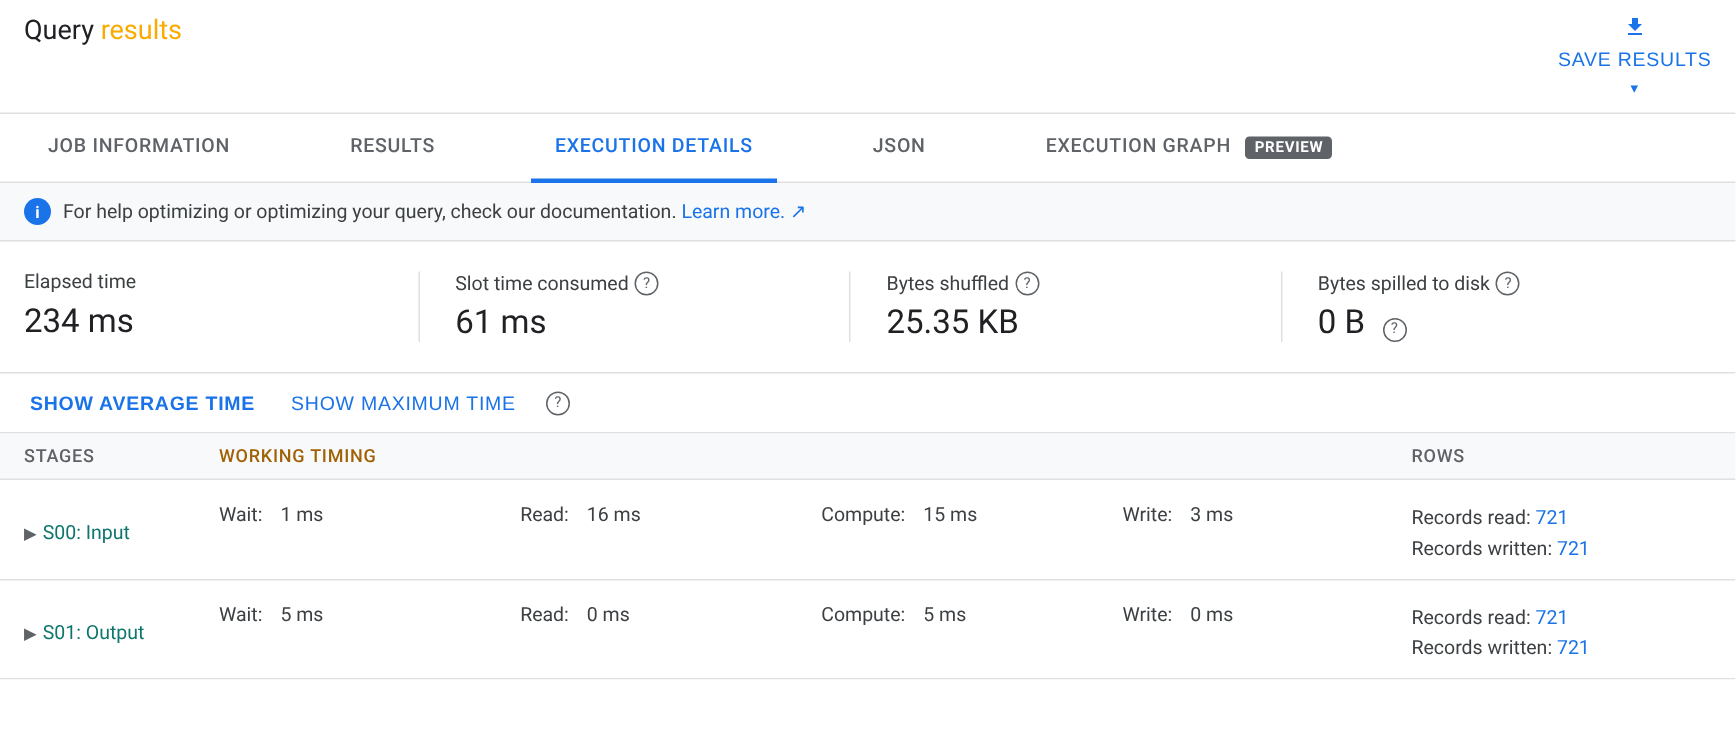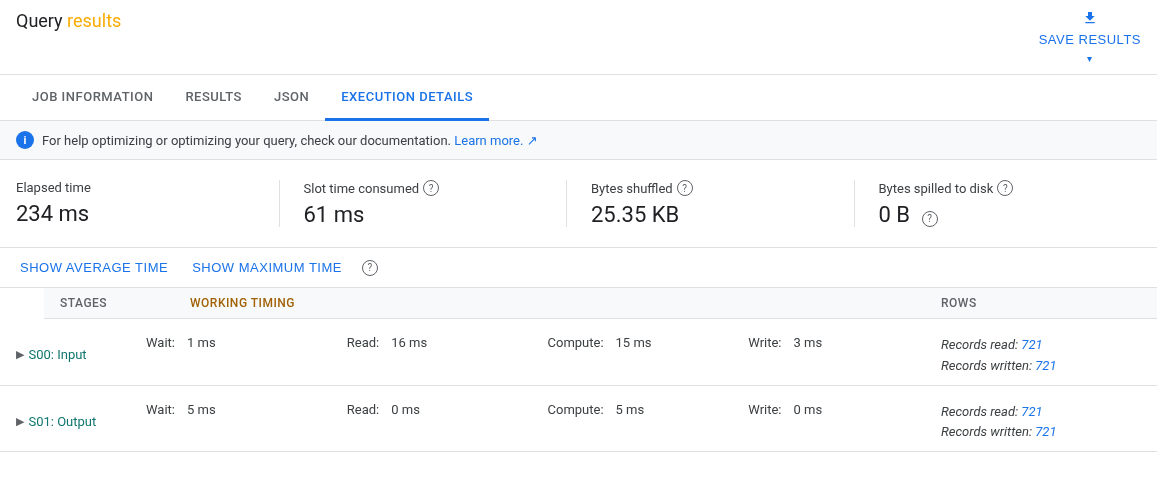--- a/index.html
+++ b/index.html
@@ -6,21 +6,21 @@
     body { font-family: 'Google Sans', Roboto, Arial, sans-serif; font-size: 13px; color: #202124; background: #fff; }
 
     
     .header { display: flex; align-items: flex-start; justify-content: space-between; padding: 10px 16px; border-bottom: 1px solid #e0e0e0; }
     .header-title { font-size: 18px; font-weight: 400; color: #202124; }
     .header-title span { color: #f9ab00; }
     .save-results-btn { display: flex; align-items: center; gap: 6px; color: #1a73e8; font-size: 13px; font-weight: 500; cursor: pointer; border: none; background: none; text-transform: uppercase; letter-spacing: 0.5px; flex-direction: column; }
     .chevron-down { font-size: 10px; }
 
     
-    .tabs { display: flex; align-items: center; border-bottom: 1px solid #e0e0e0; padding: 0 16px; }
+    .tabs { display: flex; align-items: center; border-bottom: 1px solid #e0e0e0; padding: 0 16px; gap: 48px; }
     .tab { padding: 14px 16px; font-size: 13px; color: #5f6368; cursor: pointer; text-transform: uppercase; letter-spacing: 0.5px; font-weight: 500; border-bottom: 3px solid transparent; margin-bottom: -1px; }
     .tab.active { color: #1a73e8; border-bottom: 3px solid #1a73e8; }
     .tab-badge { background: #5f6368; color: #fff; font-size: 10px; padding: 2px 6px; border-radius: 3px; margin-left: 6px; font-weight: 700; }
 
     
     .info-bar { display: flex; align-items: center; gap: 8px; padding: 10px 16px; background: #f8f9fa; border-bottom: 1px solid #e0e0e0; }
     .info-icon { width: 18px; height: 18px; border-radius: 50%; background: #1a73e8; color: #fff; display: flex; align-items: center; justify-content: center; font-size: 11px; font-weight: bold; flex-shrink: 0; }
     .info-text { font-size: 13px; color: #3c4043; }
     .info-link { color: #1a73e8; text-decoration: none; }
 
@@ -28,37 +28,37 @@
     .metrics { display: flex; padding: 20px 16px; gap: 0; border-bottom: 1px solid #e0e0e0; }
     .metric { flex: 1; padding-right: 24px; border-right: 1px solid #e0e0e0; margin-right: 24px; }
     .metric:last-child { border-right: none; margin-right: 0; }
     .metric-label { font-size: 13px; color: #3c4043; margin-bottom: 6px; display: flex; align-items: center; gap: 4px; }
     .metric-value { font-size: 22px; font-weight: 400; color: #202124; }
     .help-icon { width: 16px; height: 16px; border-radius: 50%; border: 1px solid #5f6368; color: #5f6368; display: inline-flex; align-items: center; justify-content: center; font-size: 10px; cursor: pointer; flex-shrink: 0; }
 
     
     .toggle-bar { display: flex; align-items: center; padding: 10px 16px; gap: 16px; border-bottom: 1px solid #e0e0e0; }
     .toggle-btn { color: #1a73e8; font-size: 13px; font-weight: 500; cursor: pointer; text-transform: uppercase; letter-spacing: 0.5px; border: none; background: none; padding: 2px 4px; }
-    .toggle-btn.active { font-weight: 400; text-align: right; }
+    .toggle-btn.active { font-weight: 700; text-align: right; }
 
     
     .stages-table { width: 100%; }
-    .stages-header { display: flex; align-items: center; padding: 8px 16px; background: #f8f9fa; border-bottom: 1px solid #e0e0e0; margin-left: 44px; }
+    .stages-header { display: flex; align-items: center; padding: 8px 16px; background: #f8f9fa; border-bottom: 1px solid #e0e0e0; }
     .stages-header-stages { width: 130px; font-size: 12px; color: #5f6368; font-weight: 500; text-transform: uppercase; letter-spacing: 0.5px; }
     .stages-header-timing { flex: 1; font-size: 12px; color: #a16207; font-weight: 500; text-transform: uppercase; letter-spacing: 0.5px; }
     .stages-header-rows { width: 200px; font-size: 12px; color: #5f6368; font-weight: 500; text-transform: uppercase; letter-spacing: 0.5px; }
 
     
     .stage-row { border-bottom: 1px solid #e0e0e0; }
     .stage-row-header { display: flex; align-items: flex-start; padding: 8px 16px; }
     .stage-name-col { width: 130px; display: flex; align-items: center; gap: 4px; padding-top: 20px; }
     .stage-chevron { color: #5f6368; font-size: 11px; cursor: pointer; }
     .stage-name { font-size: 13px; color: #0f766e; }
     .stage-timing-col { flex: 1; }
-    .stage-rows-col { width: 200px; padding-top: 8px; font-style: italic; }
+    .stage-rows-col { width: 200px; padding-top: 8px; }
     .stage-rows-col .row-stat { font-size: 13px; color: #3c4043; line-height: 1.6; }
     .stage-rows-col .row-stat-val { color: #1a73e8; }
 
     
     .timing-grid { display: grid; grid-template-columns: repeat(4, 1fr); gap: 8px; padding: 8px 0; }
     .timing-item { display: flex; flex-direction: row; gap: 4px; }
     .timing-label { font-size: 13px; color: #3c4043; }
     .timing-bar-row { display: flex; align-items: center; gap: 8px; }
     .timing-bar-bg { flex: 1; height: 8px; background: #e0e0e0; border-radius: 4px; overflow: visible; position: relative; }
     .timing-bar-fill { height: 100%; border-radius: 4px; }
@@ -81,22 +81,26 @@
         <path d="M19 9h-4V3H9v6H5l7 7 7-7zM5 18v2h14v-2H5z"></path>
       </svg>
     <span>SAVE RESULTS</span>
     <span class="chevron-down">▾</span>
   </button>
 </div>
 
 <div class="tabs">
   <div class="tab">JOB INFORMATION</div>
   <div class="tab">RESULTS</div>
+  <div class="tab active">EXECUTION DETAILS</div>
   <div class="tab">JSON</div>
-  <div class="tab active">EXECUTION DETAILS</div>
+  <div class="tab">
+    <span>EXECUTION GRAPH</span>
+    <span class="tab-badge">PREVIEW</span>
+  </div>
 </div>
 
 <div class="info-bar">
   <div class="info-icon">i</div>
   <span class="info-text">
     <span>For help optimizing or optimizing your query, check our documentation.</span>
     <a class="info-link" href="#">Learn more. ↗</a>
   </span>
 </div>
 

